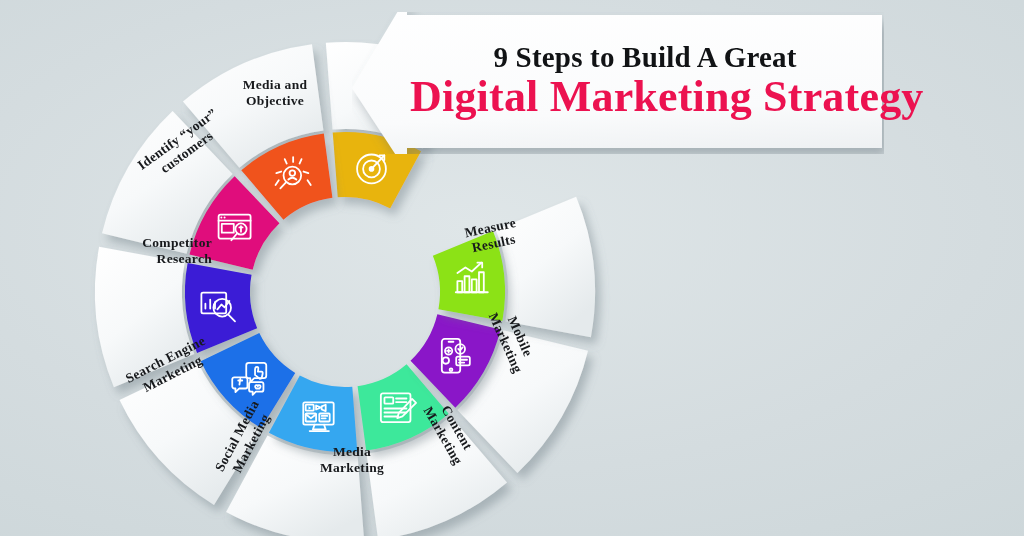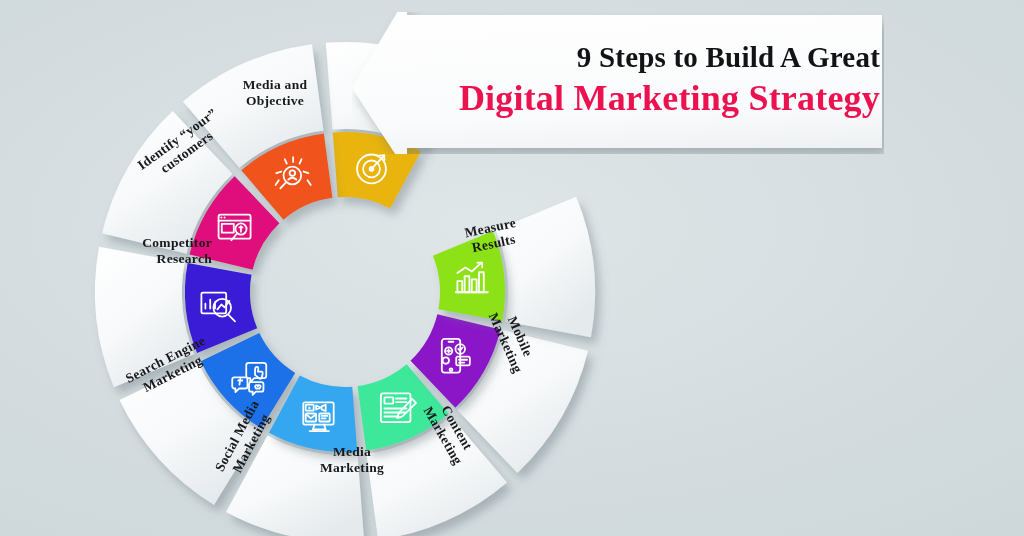--- a/index.html
+++ b/index.html
@@ -17,31 +17,31 @@
 
   
   .banner {
     position: absolute; left: 352px; top: 12px; width: 532px; height: 142px;
   }
   .banner-shape {
     position: absolute; inset: 0; width: 100%; height: 100%;
   }
   .banner-text {
     position: absolute; left: 58px; top: 30px; width: 470px;
-    text-align: right; line-height: 1.08;
+    text-align: center; line-height: 1.08;
   }
   .title-line1 {
     font-family: "Liberation Serif", serif;
     font-weight: bold; font-size: 29px; color: #111315;
     letter-spacing: 0.2px; white-space: nowrap;
   }
   .title-line2 {
     font-family: "Liberation Serif", serif;
-    font-weight: bold; font-size: 36px; color: #ec1250;
-    letter-spacing: 0.2px; white-space: nowrap; margin-top: 6px;
+    font-weight: bold; font-size: 44px; color: #ec1250;
+    letter-spacing: 0.2px; white-space: nowrap; 
   }
 
   
   .seg-label {
     position: absolute;
     font-family: "Liberation Serif", serif;
     font-weight: bold;
     font-size: 13.5px;
     color: #17191c;
     text-align: center;

